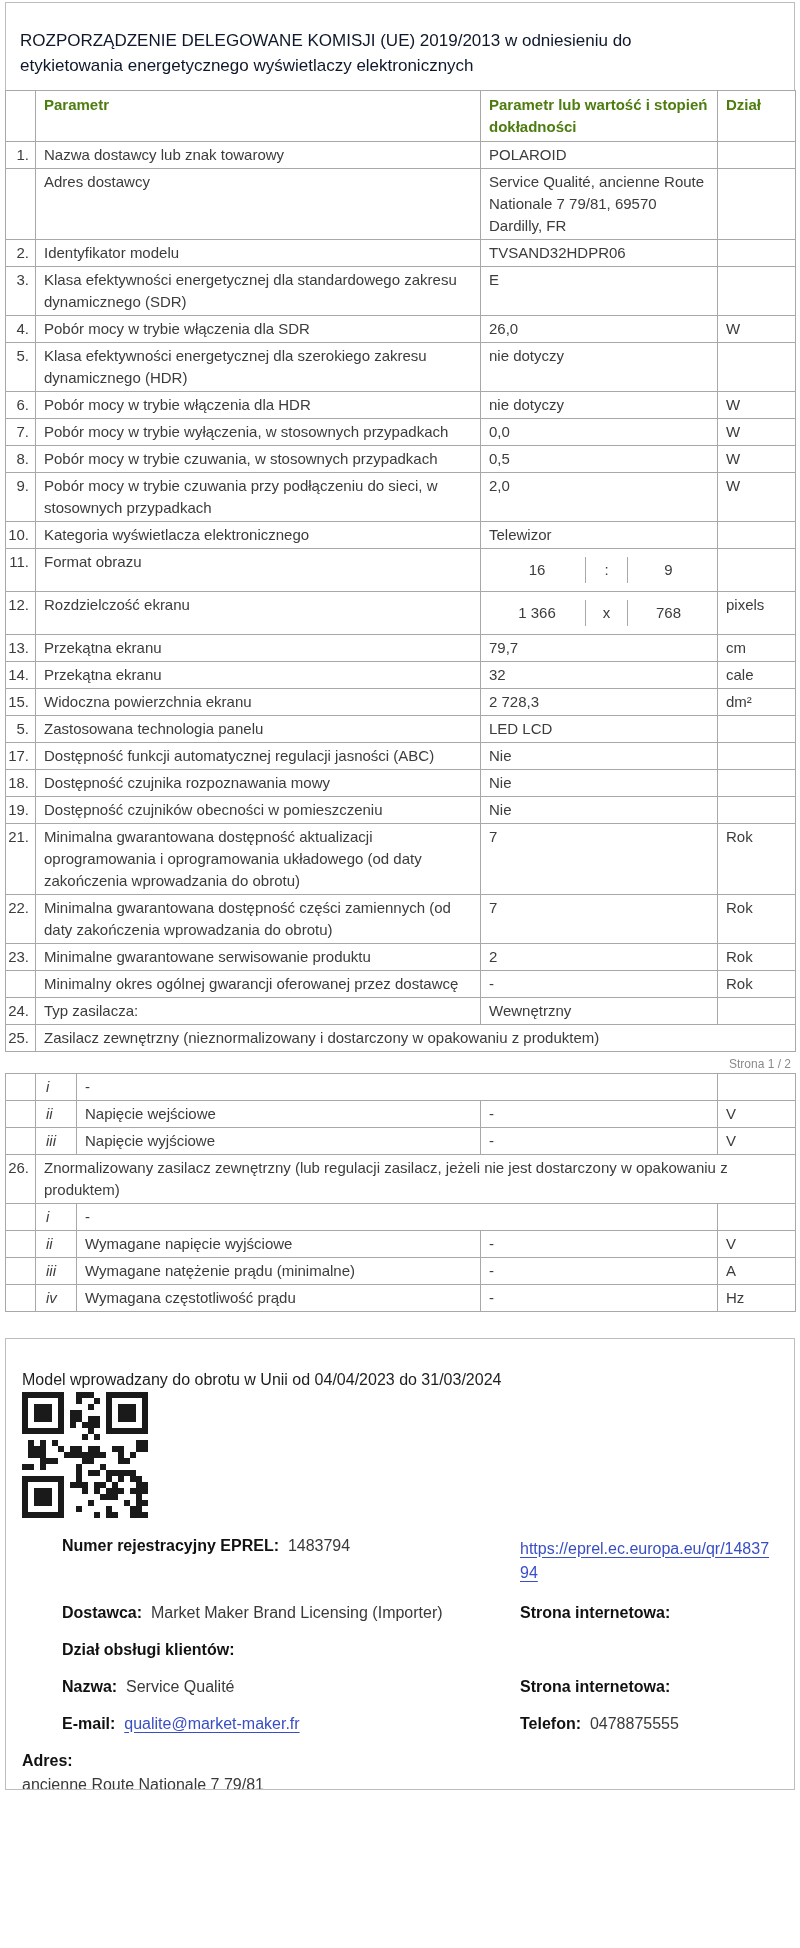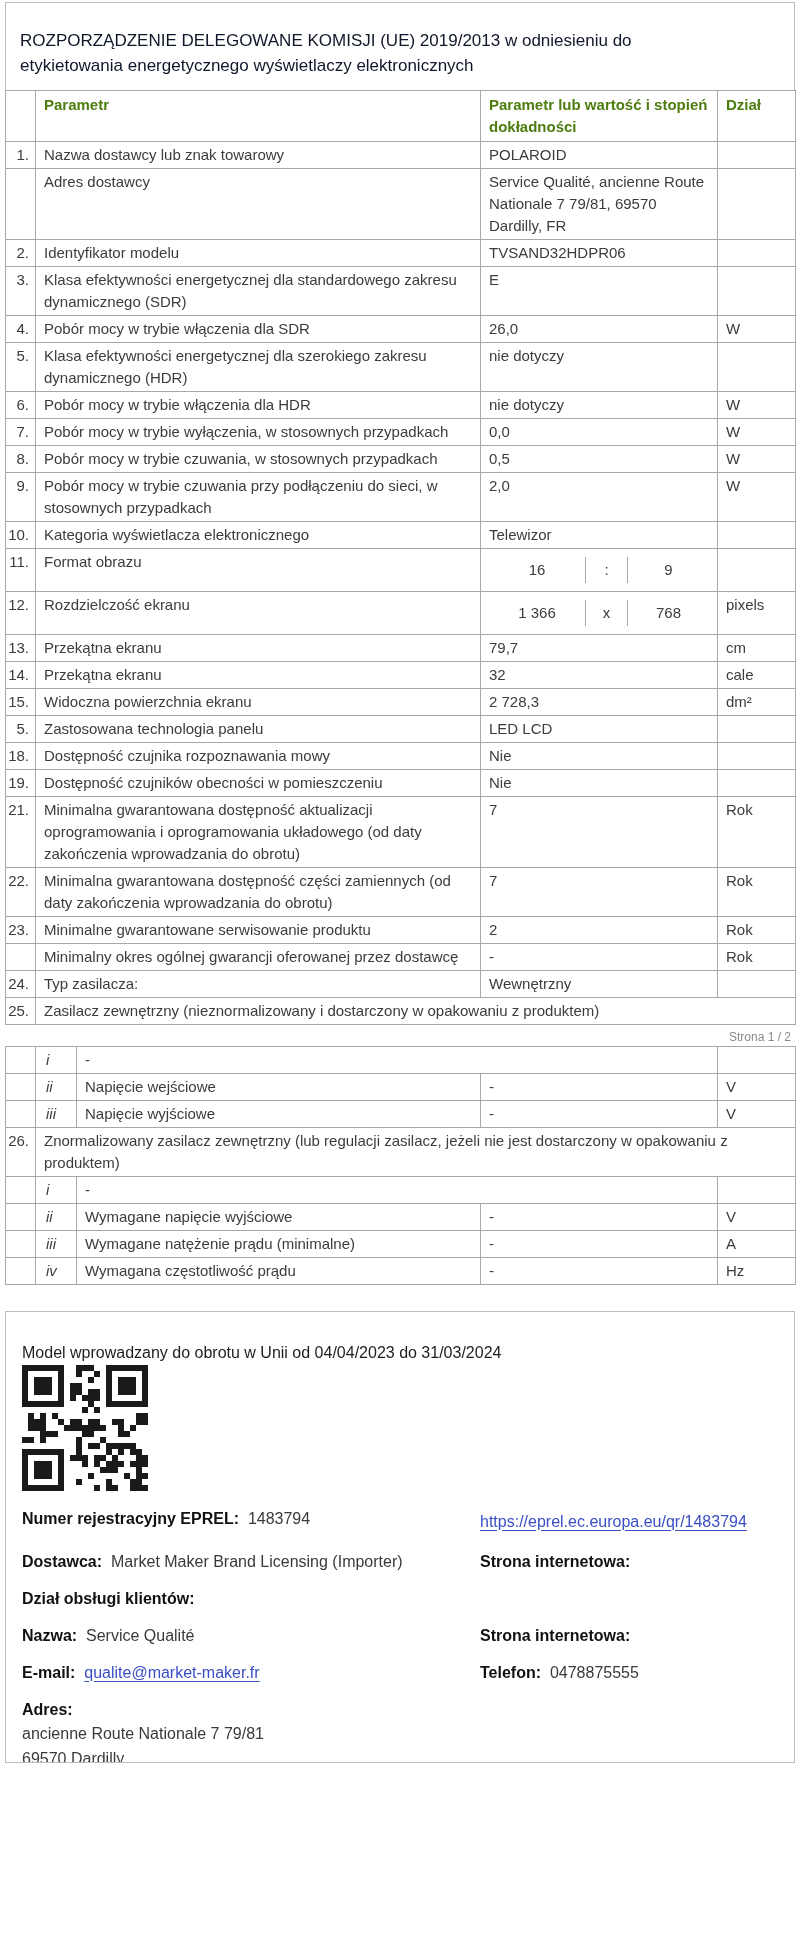--- a/index.html
+++ b/index.html
@@ -58,21 +58,21 @@
     margin-top:26px;
     width:790px;height:452px;
     padding:16px 20px 12px 16px;
     font-size:16px;color:#2a2a2a;
     overflow:hidden;
   }
   .row1{display:flex;justify-content:space-between;align-items:flex-start;flex-direction:column;}
   .market-text{max-width:560px;line-height:1.4;padding-top:14px;color:#1e1e1e;}
   .qr{width:126px;height:126px;flex:0 0 auto;margin-right:4px;}
   .frow{display:flex;margin-top:19px;}
-  .fleft{width:458px;padding-right:4px;}
+  .fleft{width:458px;padding-right:4px;margin-left:40px;}
   .fright{flex:1;}
   .lbl{font-weight:bold;color:#111;}
   .val{color:#3a3a3a;}
   a.doclink{color:var(--link);text-decoration:underline;text-underline-offset:3px;}
   .linkwrap{display:inline-block;max-width:268px;word-break:break-all;line-height:1.5;}
   .addr-lines{margin-top:2px;line-height:25px;color:#3a3a3a;}
 </style>
 </head>
 <body>
 
@@ -203,20 +203,26 @@
         <tr>
           <td class="num">15.</td>
           <td>Widoczna powierzchnia ekranu</td>
           <td class="val-right">2 728,3</td>
           <td class="unit">dm²</td>
         </tr>
         <tr>
           <td class="num">5.</td>
           <td>Zastosowana technologia panelu</td>
           <td class="val-right">LED LCD</td>
+          <td class="unit"></td>
+        </tr>
+        <tr>
+          <td class="num">17.</td>
+          <td>Dostępność funkcji automatycznej regulacji jasności (ABC)</td>
+          <td class="val-right">Nie</td>
           <td class="unit"></td>
         </tr>
         <tr>
           <td class="num">18.</td>
           <td>Dostępność czujnika rozpoznawania mowy</td>
           <td class="val-right">Nie</td>
           <td class="unit"></td>
         </tr>
         <tr>
           <td class="num">19.</td>

